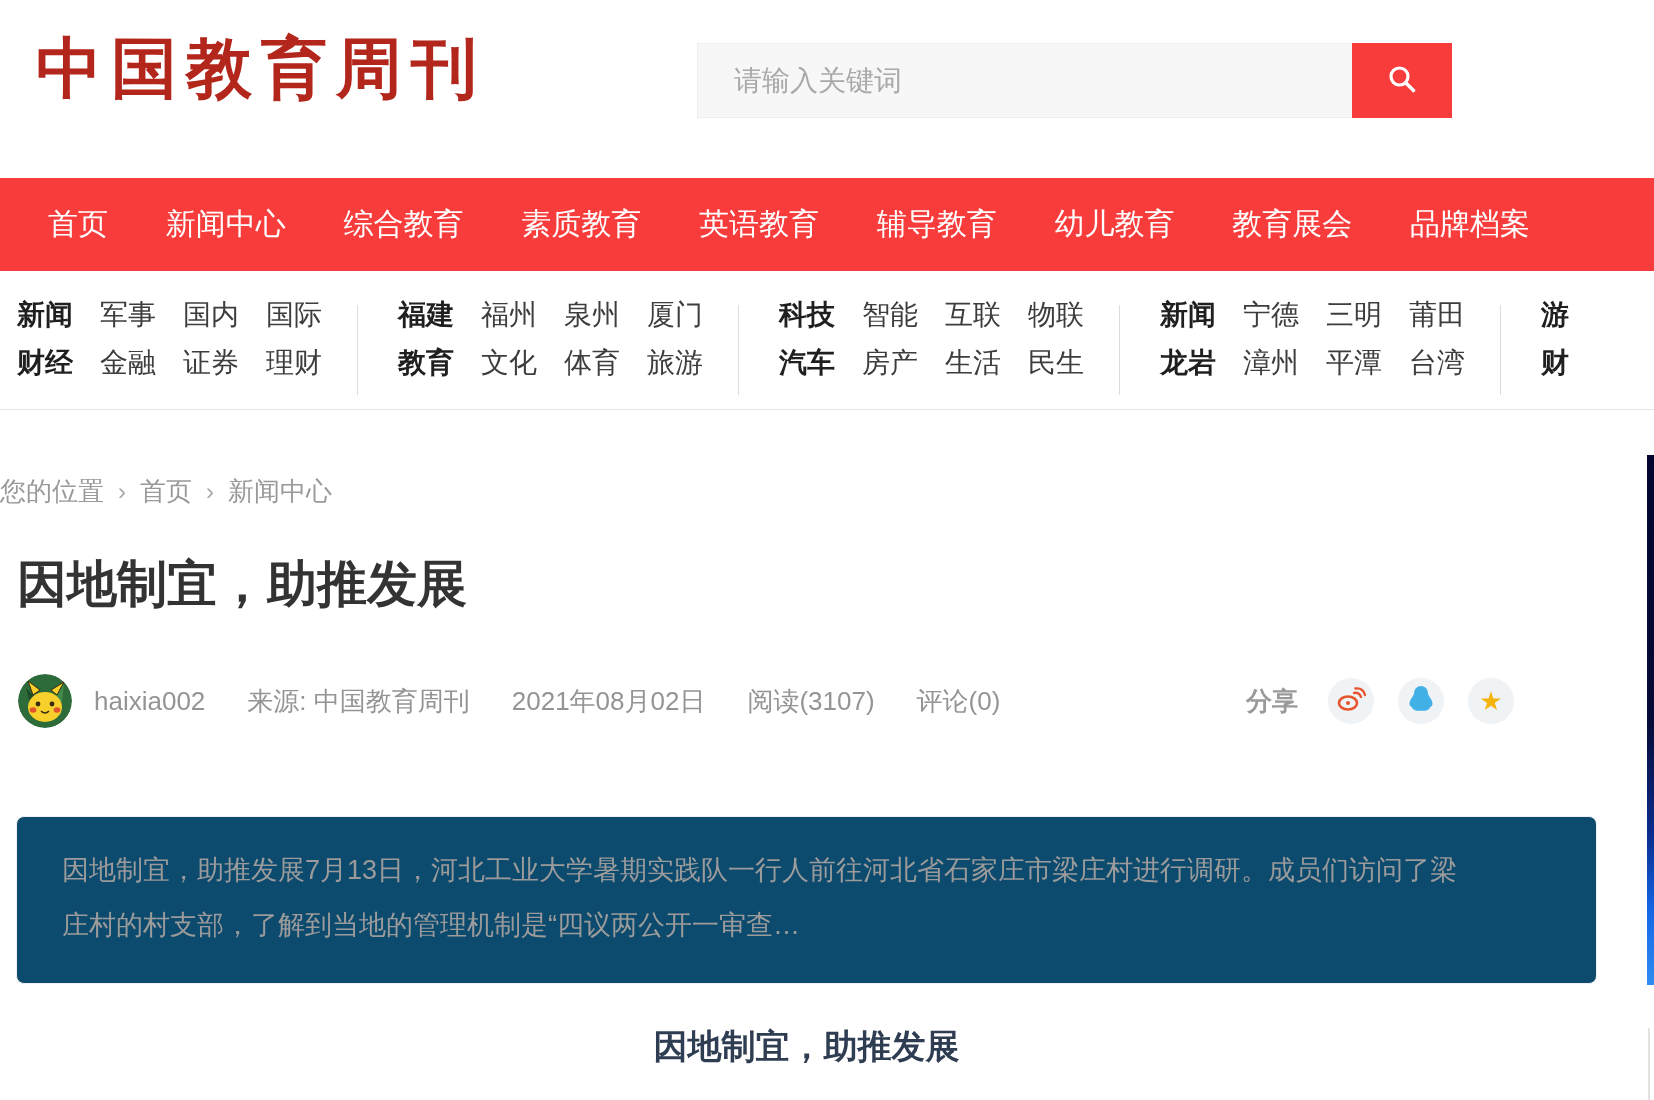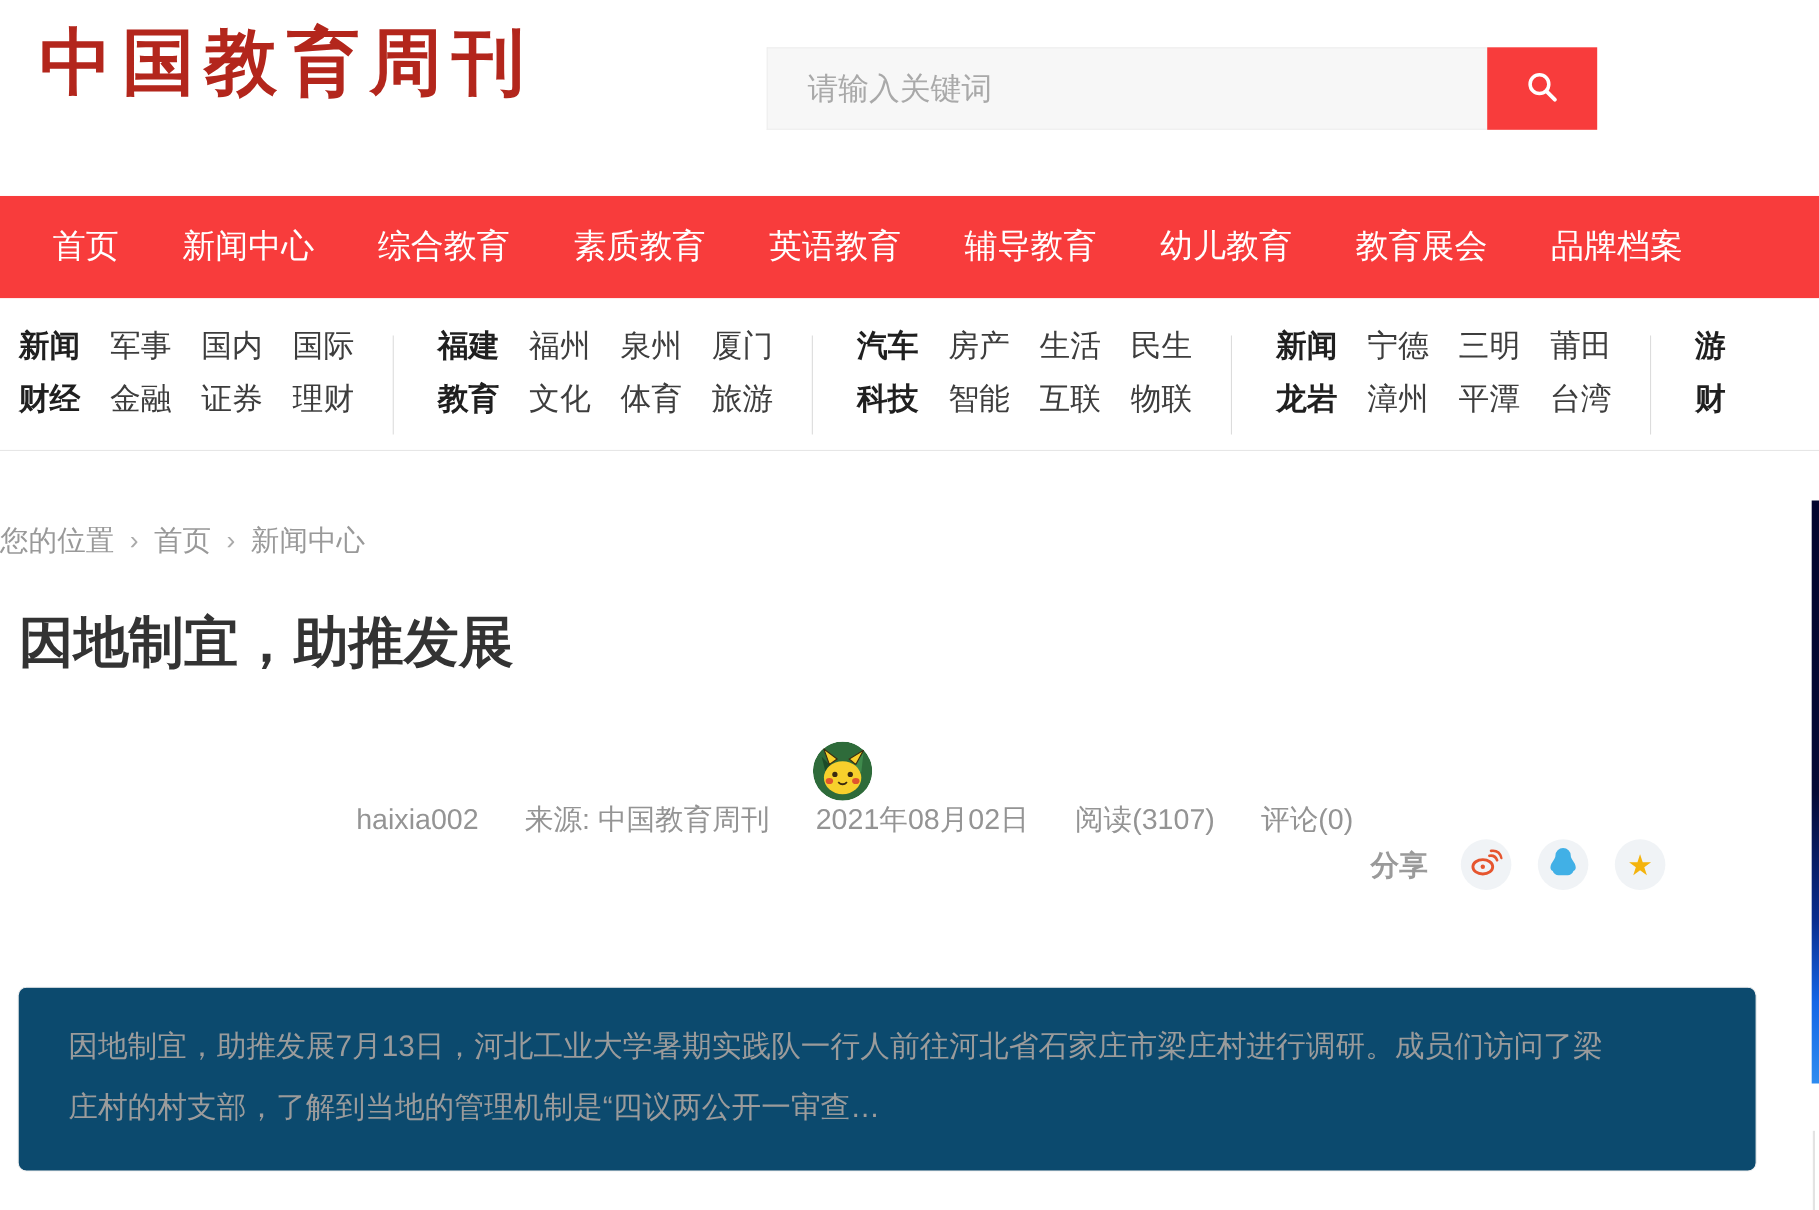--- a/index.html
+++ b/index.html
@@ -2,21 +2,21 @@
 <html><head>
 <meta charset="utf-8">
 <style>
   * { margin:0; padding:0; box-sizing:border-box; }
   html,body { width:1654px; height:1100px; overflow:hidden; background:#fff;
     font-family:"Liberation Sans", sans-serif; }
   .page { position:relative; width:1654px; height:1100px; }
 
   
   .header { position:relative; height:178px; background:#fff; }
-  .logo { position:absolute; left:36px; top:12px; font-family:"DejaVu Serif", serif;
+  .logo { position:absolute; left:36px; top:24px; font-family:"DejaVu Serif", serif;
     font-weight:bold; font-size:66px; color:#b3261c; letter-spacing:9px; cursor:pointer; }
   .searchbox { position:absolute; left:697px; top:43px; width:755px; height:75px; display:flex; }
   .search-input { width:655px; height:75px; background:#f7f7f7; border:1px solid #eeeeee;
     border-right:none; font-size:28px; color:#333; padding:0 0 0 36px; outline:none; }
   .search-input::placeholder { color:#a9a9a9; }
   .search-btn { width:100px; height:75px; background:#f83c3c; border:none; cursor:pointer;
     display:flex; align-items:center; justify-content:center; }
 
   
   .nav { height:93px; background:#f83c3c; display:flex; align-items:center;
@@ -33,21 +33,21 @@
   .subnav-divider { width:1px; flex:0 0 auto; background:#dcdcdc; margin:14px 40px 14px 40px; }
 
   
   .breadcrumb { padding:64px 0 0 0; display:flex; align-items:center; gap:14px;
     font-size:26px; color:#999; }
   .crumb-link { color:#999; cursor:pointer; }
   .crumb-sep { color:#aaa; font-size:24px; }
 
   
   .article-title { margin:42px 0 0 17px; font-size:50px; font-weight:bold; color:#333; }
-  .meta-row { margin-top:56px; display:flex; align-items:center; padding:0 140px 0 18px;flex-direction:column; }
+  .meta-row { margin-top:56px; display:flex; align-items:center; padding:0 140px 0 18px; }
   .avatar { width:54px; height:54px; border-radius:50%; overflow:hidden; flex:0 0 auto;
     cursor:pointer; }
   .meta-text { display:flex; align-items:center; gap:42px; margin-left:22px;
     font-size:26px; color:#949494; }
   .meta-right { margin-left:auto; display:flex; align-items:center; gap:24px; }
   .share-label { font-size:26px; color:#9a9a9a; margin-right:6px;font-weight:bold; }
   .icon-circle { width:46px; height:46px; border-radius:50%; background:#f0f3f6;
     display:flex; align-items:center; justify-content:center; cursor:pointer; }
   .star-glyph { color:#f4b30d; font-size:26px; line-height:1; }
 
@@ -130,30 +130,30 @@
         <span class="subnav-label">教育</span>
         <span class="subnav-link">文化</span>
         <span class="subnav-link">体育</span>
         <span class="subnav-link">旅游</span>
       </div>
     </div>
     <div class="subnav-divider"></div>
 
     <div class="subnav-group">
       <div class="subnav-row">
+        <span class="subnav-label">科技</span>
+        <span class="subnav-link">智能</span>
+        <span class="subnav-link">互联</span>
+        <span class="subnav-link">物联</span>
+      </div>
+      <div class="subnav-row">
         <span class="subnav-label">汽车</span>
         <span class="subnav-link">房产</span>
         <span class="subnav-link">生活</span>
         <span class="subnav-link">民生</span>
-      </div>
-      <div class="subnav-row">
-        <span class="subnav-label">科技</span>
-        <span class="subnav-link">智能</span>
-        <span class="subnav-link">互联</span>
-        <span class="subnav-link">物联</span>
       </div>
     </div>
     <div class="subnav-divider"></div>
 
     <div class="subnav-group">
       <div class="subnav-row">
         <span class="subnav-label">新闻</span>
         <span class="subnav-link">宁德</span>
         <span class="subnav-link">三明</span>
         <span class="subnav-link">莆田</span>

